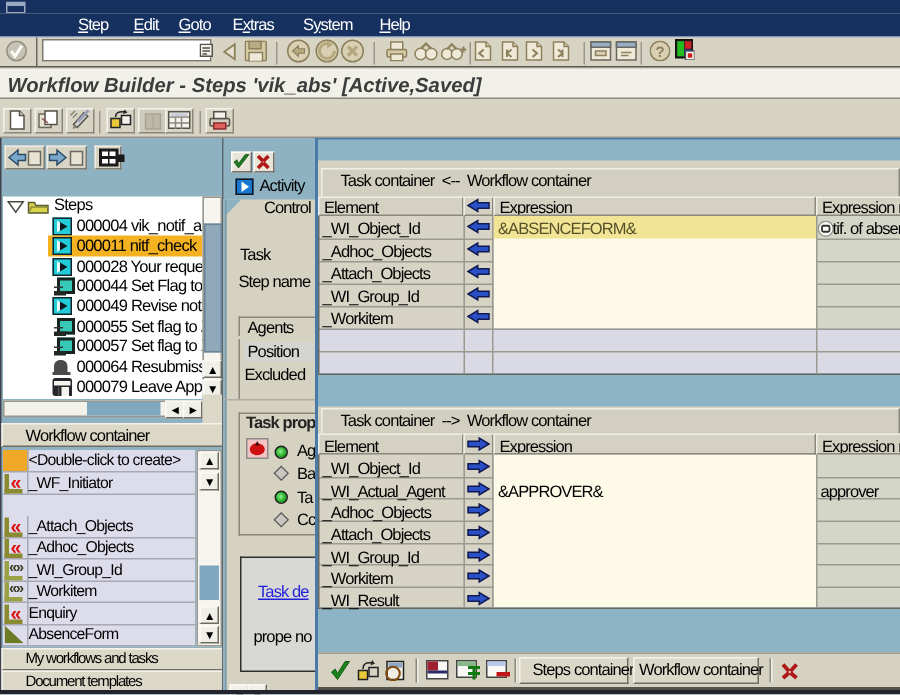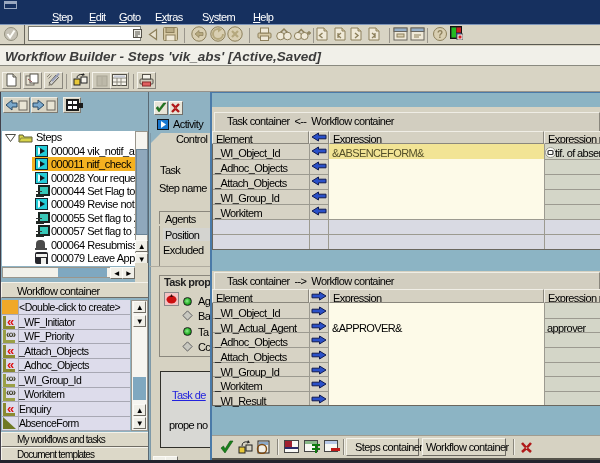--- a/index.html
+++ b/index.html
@@ -341,24 +341,20 @@
       <div class="abs" style="left:134px;top:171px;width:14px;height:19px;background:#dcd8c8;"></div>
       <div id="wfcbtn">Workflow container</div>
       <div id="wfclist">
         <div class="wrow" style="top:0px">
             <span class="ic" style="background:#f0a828"></span>
             <span class="tx">&lt;Double-click to create&gt;</span>
           </div>
         <div class="wrow" style="top:15px">
             <span class="ic wi1"></span>
             <span class="tx">_WF_Initiator</span>
-          </div>
-        <div class="wrow" style="top:29px">
-            <span class="ic wi2"></span>
-            <span class="tx">_WF_Priority</span>
           </div>
         <div class="wrow" style="top:44px">
             <span class="ic wi1"></span>
             <span class="tx">_Attach_Objects</span>
           </div>
         <div class="wrow" style="top:58px">
             <span class="ic wi1"></span>
             <span class="tx">_Adhoc_Objects</span>
           </div>
         <div class="wrow" style="top:73px">

